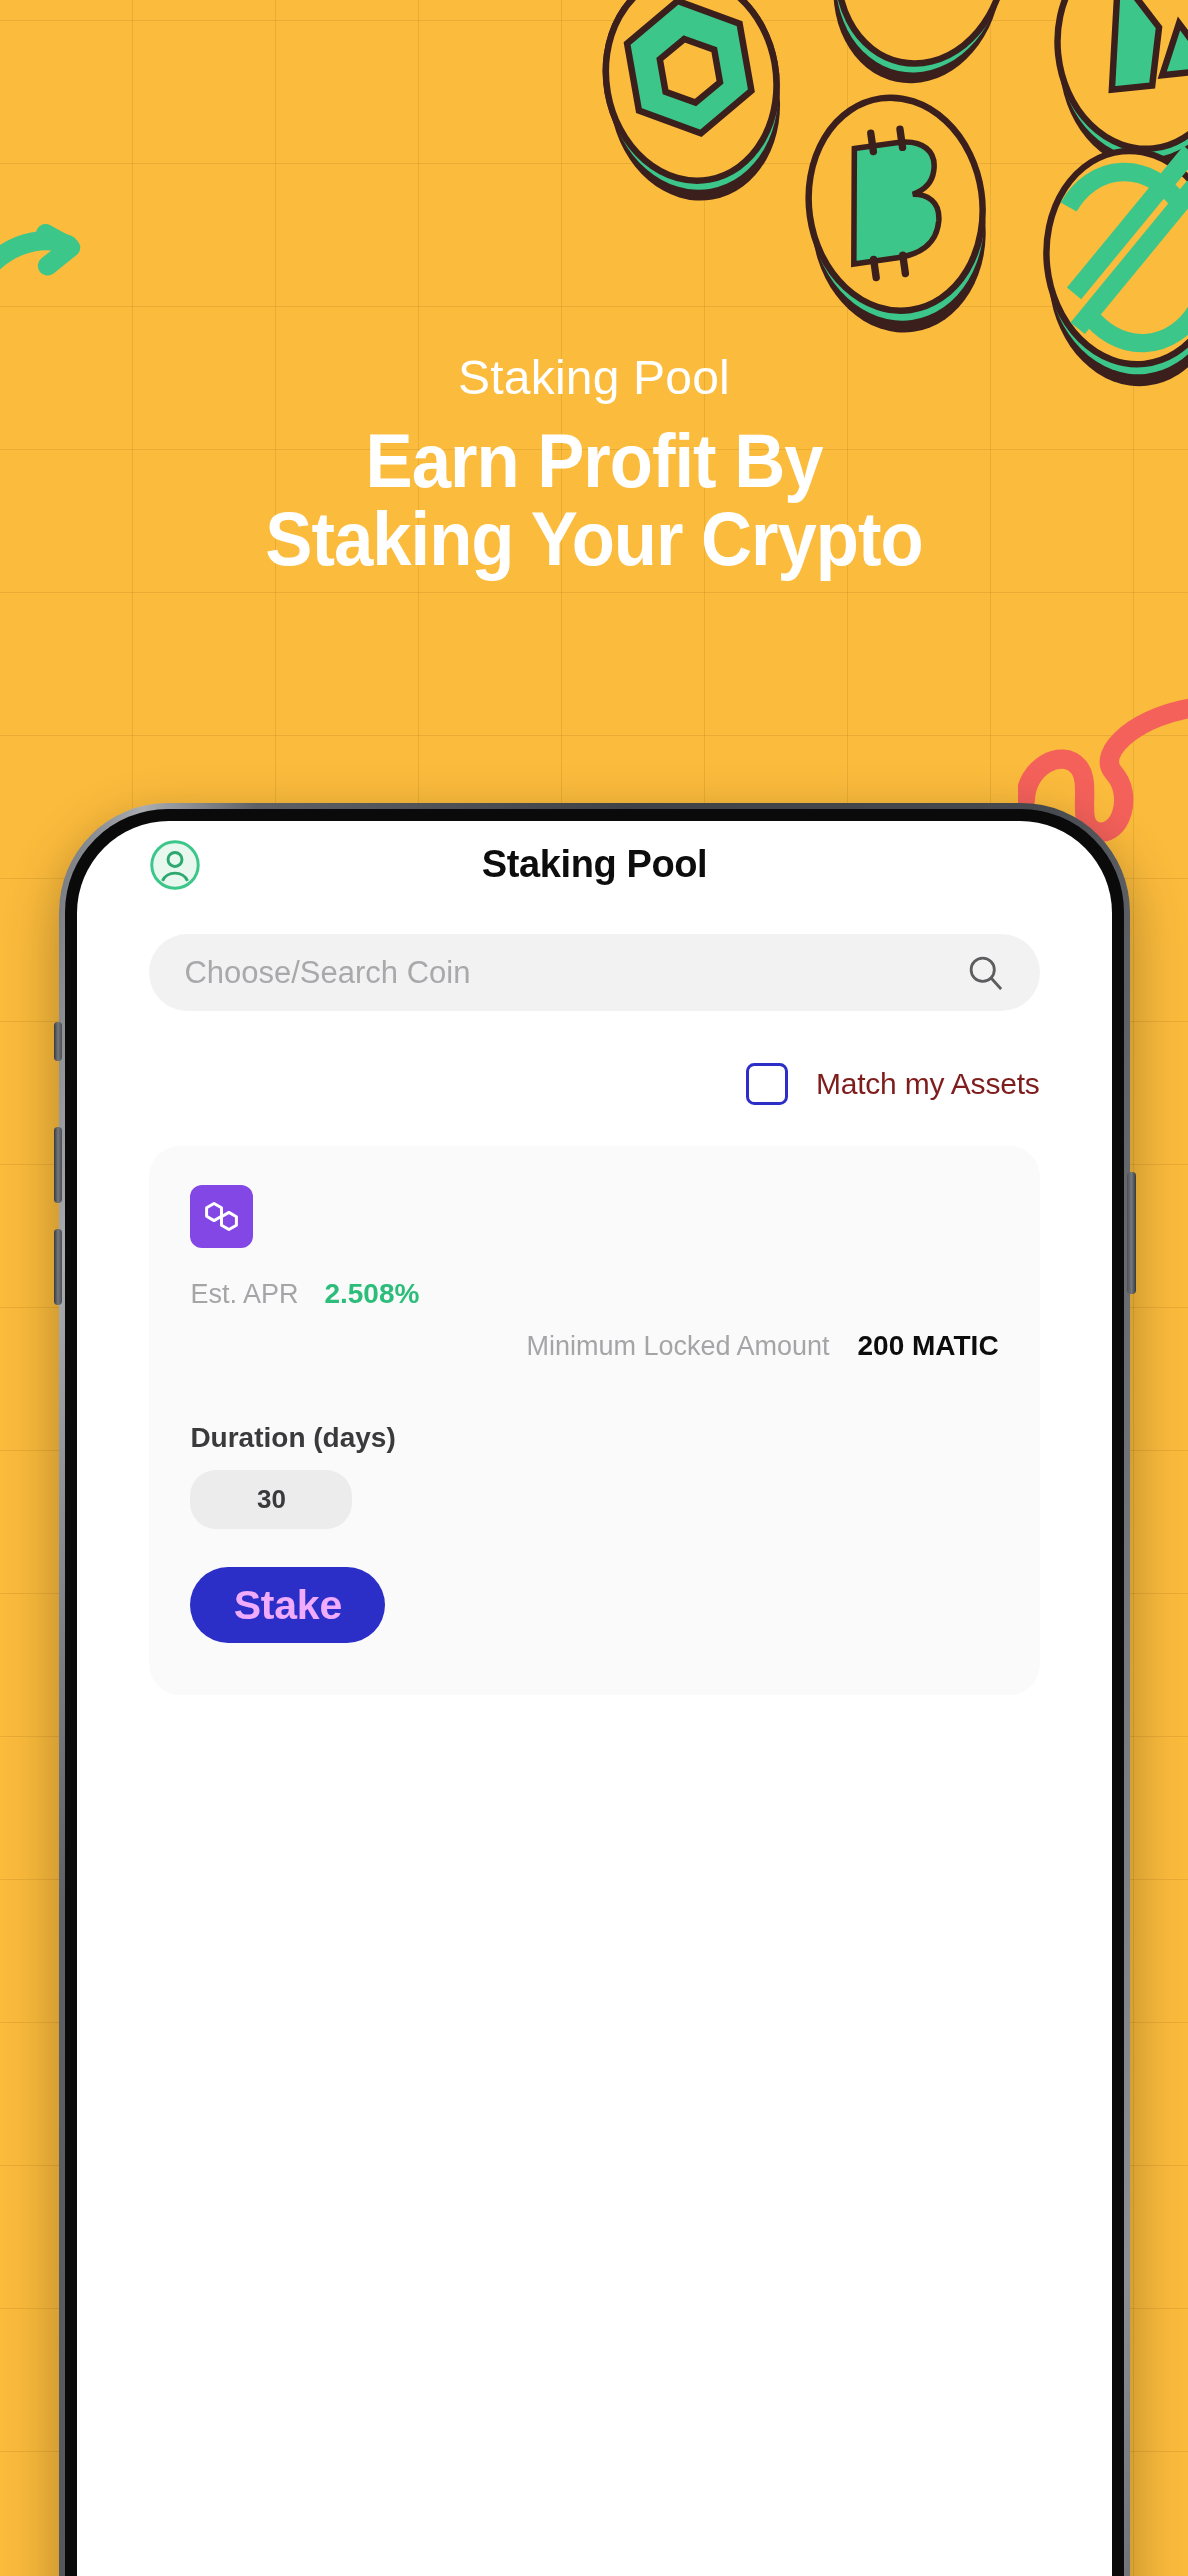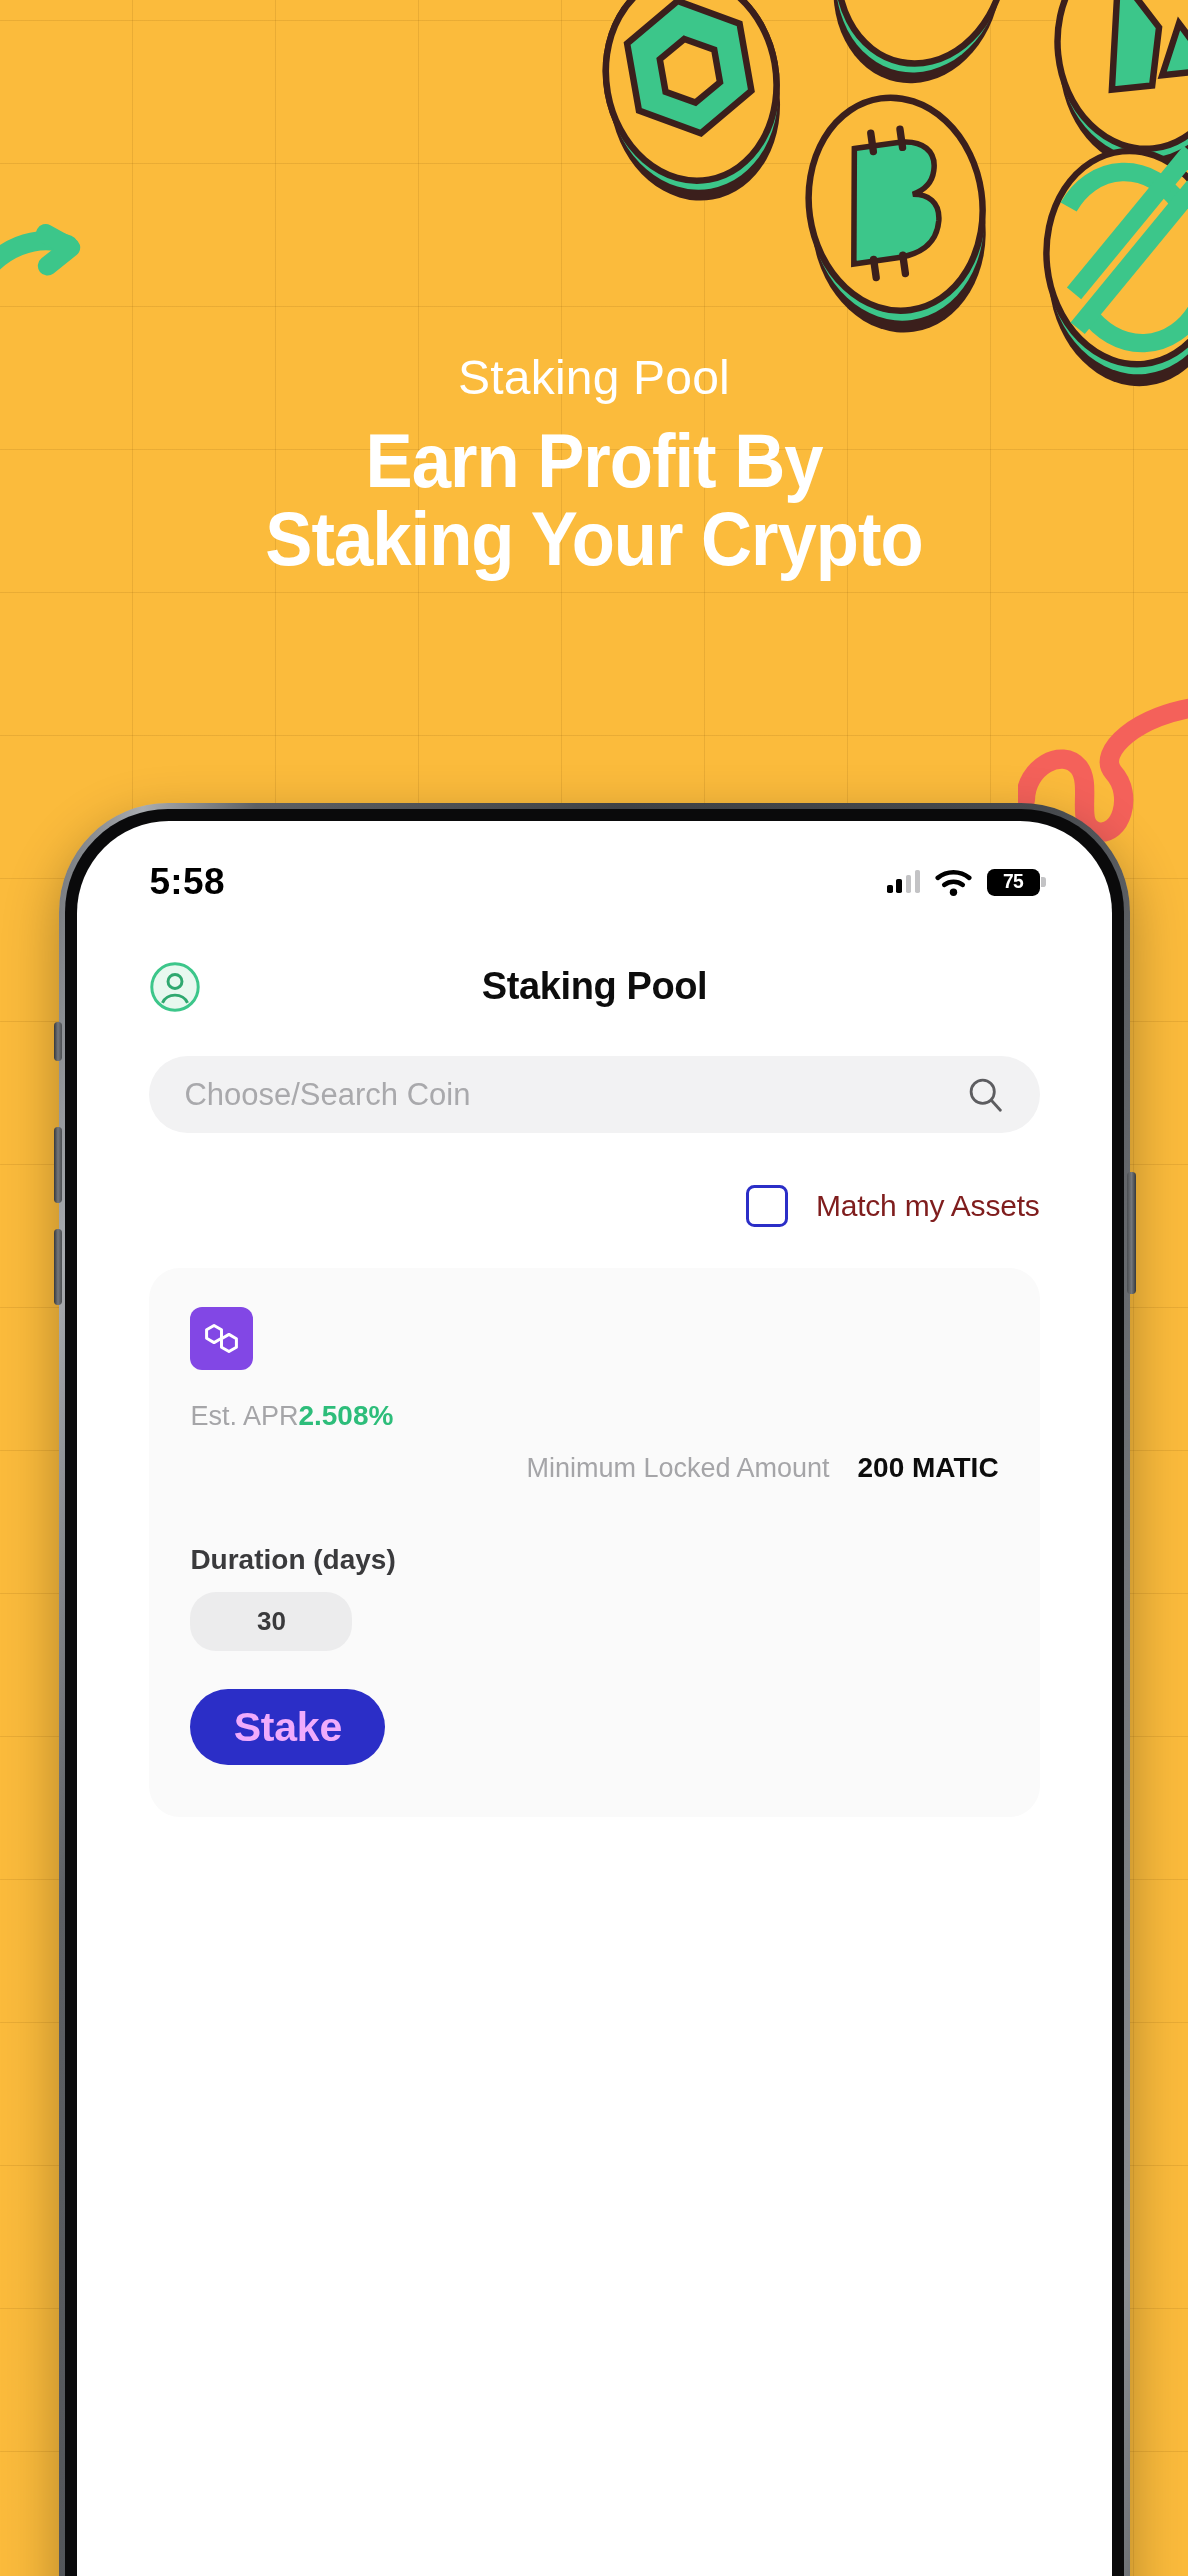--- a/index.html
+++ b/index.html
@@ -157,21 +157,21 @@
     display:flex; align-items:center; justify-content:center;
   }
   #coin-logo svg { width:41px; height:41px; display:block; }
   #coin-symbol {
     margin-top:33px;
     font-size:33px; font-weight:700; color:#3a3a3c; letter-spacing:0.2px;
   }
   .stat-row { display:flex; align-items:baseline; margin-top:29.5px; }
   .stat-row.second { margin-top:20px;justify-content:flex-end; }
   .stat-label { font-size:27px; color:#a5a5a8; }
-  .stat-value { font-size:28px; font-weight:700; }
+  .stat-value { font-size:28px; font-weight:700; margin-left:26px; }
   .stat-value.apr { color:#2dbd7a; }
   .stat-value.amount { color:#0c0c0c; margin-left:28px; }
 
   #duration-label {
     margin-top:60px; font-size:28px; font-weight:700; color:#3a3a3c;
   }
   #duration-chip {
     margin-top:16.6px; display:inline-block;
     min-width:162px; padding:14px 0; border-radius:26px;
     background:#ececed; text-align:center;
@@ -273,39 +273,20 @@
 
 <div id="phone">
   <div class="side-btn left" id="btn-silent"></div>
   <div class="side-btn left" id="btn-volup"></div>
   <div class="side-btn left" id="btn-voldown"></div>
   <div class="side-btn right" id="btn-power"></div>
 
   <div id="phone-inner">
     <div id="screen">
 
-      <div id="statusbar">
-        <div id="clock">5:58</div>
-        <div id="status-right">
-          <div class="bars">
-            <i></i>
-              <i></i>
-              <i></i>
-              <i></i>
-          </div>
-          <svg width="37" height="27" viewBox="0 0 40 29">
-            <path d="M3 9.5 A27 27 0 0 1 37 9.5" fill="none" stroke="#000" stroke-width="5" stroke-linecap="round"></path>
-            <path d="M10 17 A17 17 0 0 1 30 17" fill="none" stroke="#000" stroke-width="5" stroke-linecap="round"></path>
-            <circle cx="20" cy="25" r="4" fill="#000"></circle>
-          </svg>
-          <div class="battery">
-            <span>75</span>
-          </div>
-        </div>
-      </div>
 
       <div id="app-header">
         <div id="avatar">
           <svg viewBox="0 0 56 56" xmlns="http://www.w3.org/2000/svg">
             <circle cx="28" cy="28" r="25" fill="#e8f8ef" stroke="#3cc68a" stroke-width="3.2"></circle>
             <circle cx="28" cy="22" r="7.5" fill="none" stroke="#2fa86f" stroke-width="3.2"></circle>
             <path d="M14.5 45 a14.5 13 0 0 1 27 0" fill="none" stroke="#2fa86f" stroke-width="3.2"></path>
           </svg>
         </div>
         <div id="app-title">Staking Pool</div>

